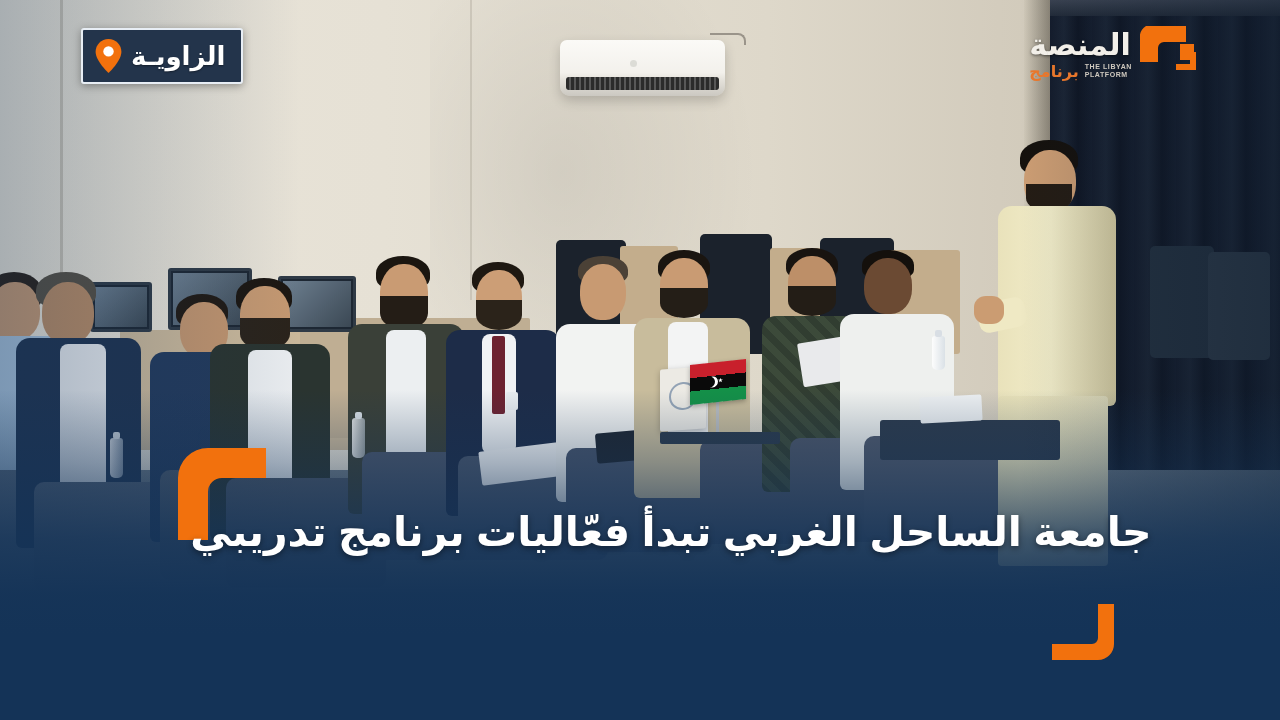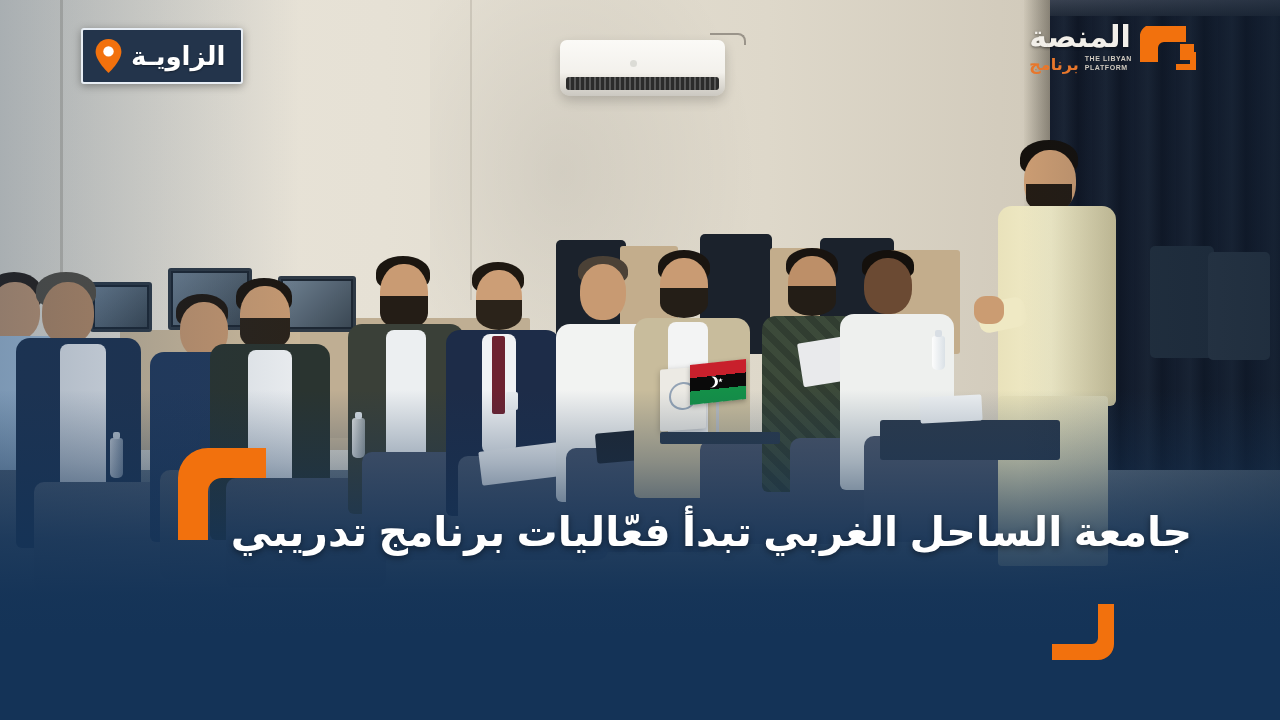--- a/index.html
+++ b/index.html
@@ -145,21 +145,21 @@
   .loc-text{
     color:#ffffff;font-size:26px;font-weight:bold;
     letter-spacing:1px;line-height:1;
     direction:rtl;
     text-shadow:0 1px 2px rgba(0,0,0,.4);
   }
 
   
   .logo{
     position:absolute;right:78px;top:22px;
-    display:flex;align-items:flex-start;gap:8px;direction:rtl;
+    display:flex;align-items:flex-end;gap:8px;direction:rtl;
   }
   .logo-text{display:flex;flex-direction:column;align-items:flex-end;line-height:1;}
   .logo-ar{
     color:#f2efe9;font-size:30px;font-weight:bold;direction:rtl;
     letter-spacing:-1px;
     text-shadow:0 1px 3px rgba(0,0,0,.5);
   }
   .logo-sub{display:flex;align-items:flex-end;gap:6px;margin-top:3px;direction:rtl;}
   .logo-ar2{color:#e8772c;font-size:16px;font-weight:bold;direction:rtl;letter-spacing:-.5px;}
   .logo-en{color:#cfc9bf;font-size:7px;font-weight:bold;letter-spacing:.6px;line-height:1.25;text-align:left;}
@@ -171,21 +171,21 @@
 
   
   .headline{
     position:absolute;right:88px;left:150px;top:505px;
     direction:rtl;text-align:right;
     color:#ffffff;
     font-size:41px;font-weight:bold;line-height:1.33;
     letter-spacing:0px;
     text-shadow:0 2px 6px rgba(0,0,0,.45);
   }
-  .headline div{white-space:nowrap;}
+  .headline div{white-space:nowrap;text-align:center;}
 
   
   .url{
     position:absolute;left:0;right:0;bottom:26px;
     text-align:center;color:#ffffff;
     font-size:24px;letter-spacing:.3px;font-weight:400;
   }
   .url b{font-weight:bold;}
 </style>
 </head>

